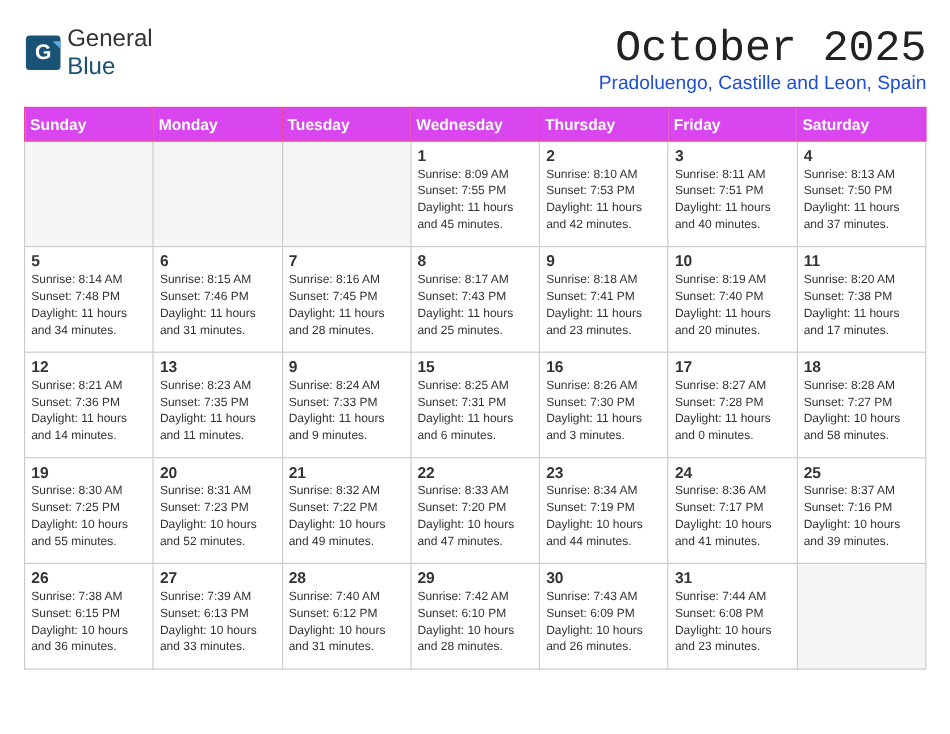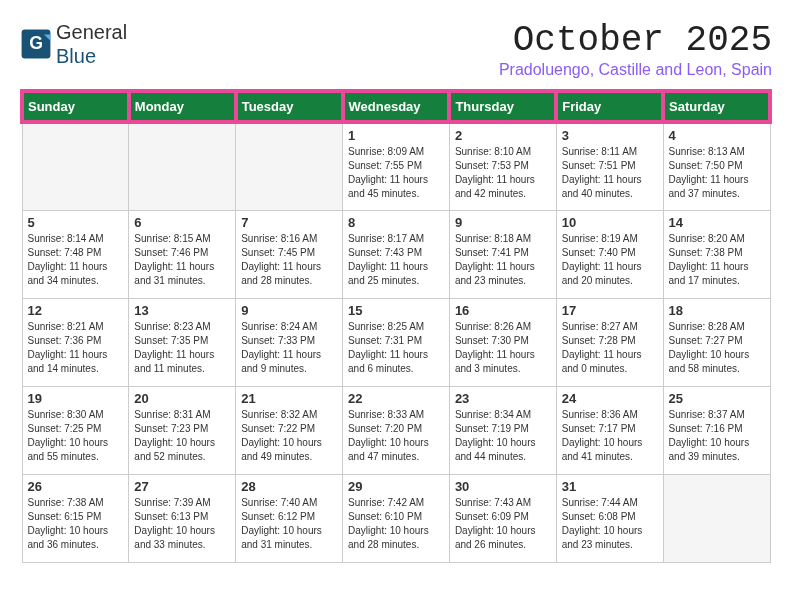--- a/index.html
+++ b/index.html
@@ -36,34 +36,34 @@
       text-align: right;
     }
     .month-title {
       font-size: 36px;
       font-weight: normal;
       color: #222;
       font-family: Liberation Mono, monospace;
     }
     .location {
       font-size: 16px;
-      color: #8b5cf6;
+      color: #1d4ed8;
     }
     table {
       width: 100%;
       border-collapse: collapse;
       table-layout: fixed;
     }
     th {
-      background-color: #15803d;
+      background-color: #d946ef;
       color: #fff;
       font-size: 13px;
       padding: 6px 4px;
       text-align: left;
-      border: 4px solid #ec4899;
+      border: 1px solid #ec4899;
     }
     td {
       vertical-align: top;
       border: 1px solid #ccc;
       padding: 4px 5px;
       font-size: 11px;
       color: #333;
       height: 88px;
       background: #fff;
     }
@@ -154,21 +154,21 @@
         </td>
         <td>
           <div class="day-num">9</div>
           <div class="cell-text">Sunrise: 8:18 AM<br>Sunset: 7:41 PM<br>Daylight: 11 hours and 23 minutes.</div>
         </td>
         <td>
           <div class="day-num">10</div>
           <div class="cell-text">Sunrise: 8:19 AM<br>Sunset: 7:40 PM<br>Daylight: 11 hours and 20 minutes.</div>
         </td>
         <td>
-          <div class="day-num">14</div>
+          <div class="day-num">11</div>
           <div class="cell-text">Sunrise: 8:20 AM<br>Sunset: 7:38 PM<br>Daylight: 11 hours and 17 minutes.</div>
         </td>
       </tr>
       <tr>
         <td>
           <div class="day-num">12</div>
           <div class="cell-text">Sunrise: 8:21 AM<br>Sunset: 7:36 PM<br>Daylight: 11 hours and 14 minutes.</div>
         </td>
         <td>
           <div class="day-num">13</div>

